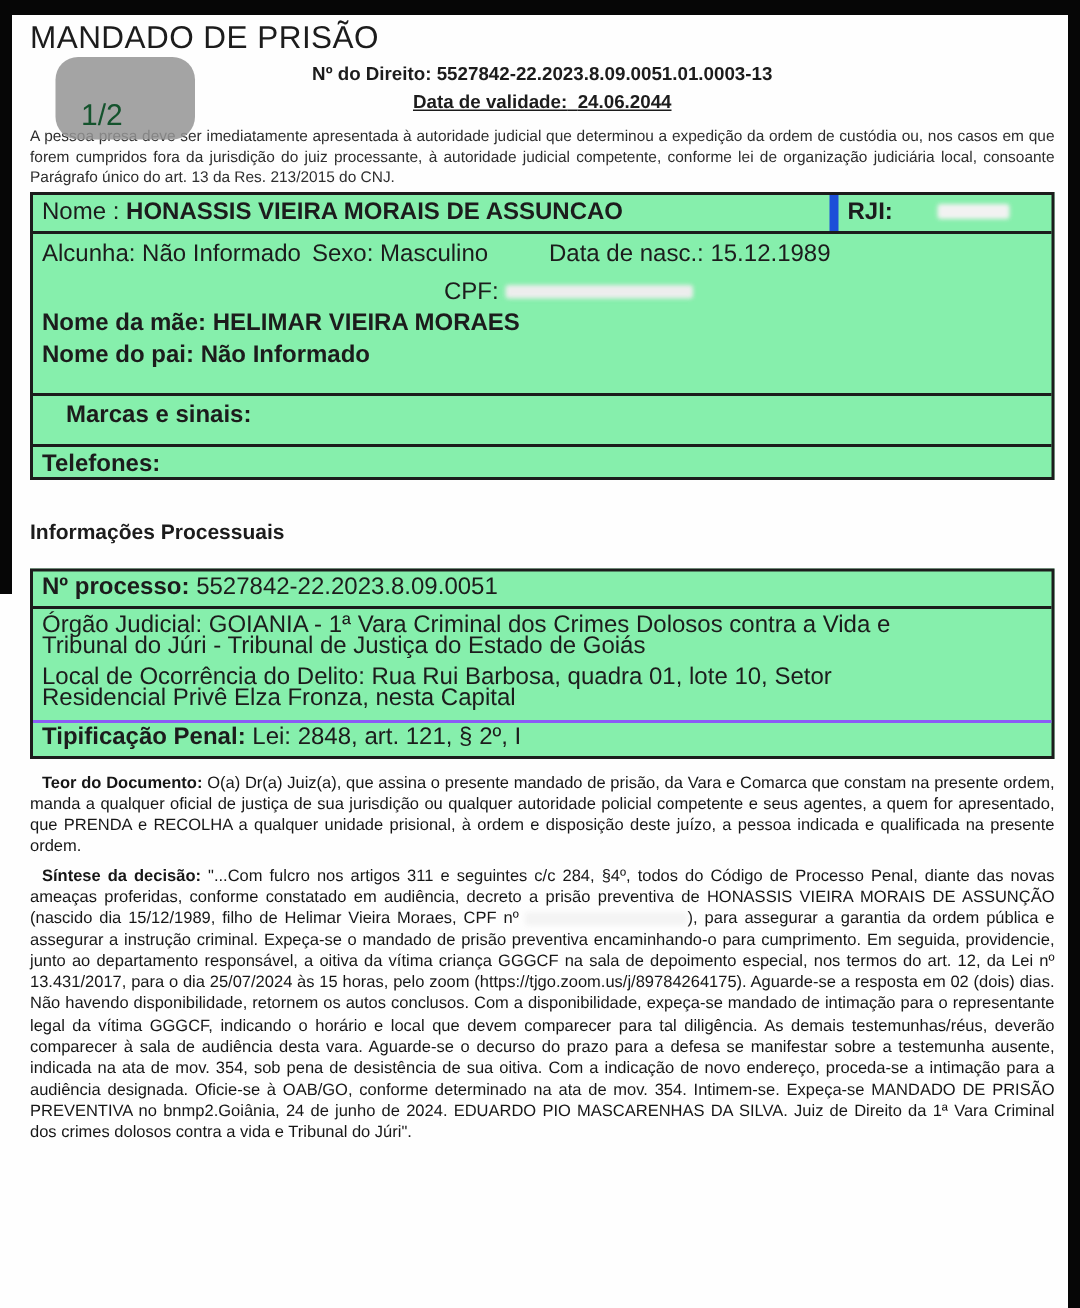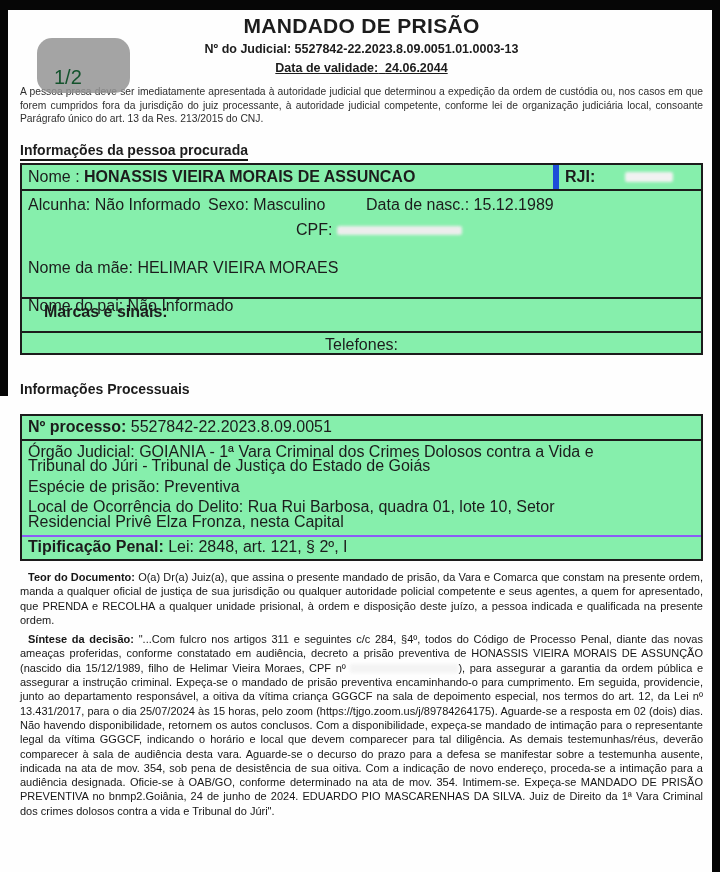--- a/index.html
+++ b/index.html
@@ -14,21 +14,21 @@
   .page{width:720px;height:872px;position:relative;background:#fefefe;overflow:hidden;}
 
   
   .edge{background:#060606;position:absolute;z-index:6;}
   .edge-top{top:0;left:0;width:720px;height:10px;}
   .edge-left{top:0;left:0;width:8px;height:396px;}
   .edge-right{top:0;right:0;width:8px;height:872px;}
 
   .content{padding:14px 17px 0 20px;position:relative;z-index:1;}
 
-  .doc-title{text-align:center;font-weight:bold;font-size:21px;letter-spacing:.3px;line-height:24px;}
+  .doc-title{text-align:left;font-weight:normal;font-size:21px;letter-spacing:.3px;line-height:24px;}
   .doc-sub{text-align:center;font-size:12.5px;font-weight:bold;margin-top:4px;}
   .doc-validity{text-align:center;font-size:12.5px;font-weight:bold;margin-top:5px;}
   .underline{text-decoration:underline;}
 
   .badge{
     position:absolute;left:37px;top:38px;width:93px;height:55px;
     border-radius:15px;z-index:5;
     display:flex;align-items:flex-end;
     padding:0 0 5px 17px;box-sizing:border-box;
     color:#ffffff;font-size:20px;line-height:22px;
@@ -49,23 +49,23 @@
   .b{font-weight:bold;}
 
   
   .r-name{display:flex;border-bottom:2px solid #1c1c1c;}
   .cell-name{flex:1;padding:3px 6px;}
   .cell-rji{width:148px;border-left:6px solid #1d4ed8;padding:3px 6px;box-sizing:border-box;}
   .r-details{padding:5px 6px 0 6px;height:106px;box-sizing:border-box;}
   .line3 .w1{display:inline-block;width:180px;}
   .line3 .w2{display:inline-block;width:158px;}
   .cpf-line{margin:7px 0 0 268px;}
-  .mae-line,.pai-line{margin-top:20px;}
+  .mae-line,.pai-line{margin-top:3px;font-weight:bold;}
   .r-marcas{border-top:2px solid #1c1c1c;height:24px;padding:4px 22px;font-weight:bold;box-sizing:content-box;}
-  .r-tel{border-top:2px solid #1c1c1c;height:14px;padding:3px 6px;font-weight:normal;text-align:center;}
+  .r-tel{border-top:2px solid #1c1c1c;height:14px;padding:3px 6px;font-weight:bold;}
 
   
   .rowA{border-bottom:2px solid #1c1c1c;padding:2px 6px 3px;}
   .rowB{padding:4px 70px 0 6px;}
   .rowB p{margin:0 0 6px 0;line-height:14.5px;}
   .rowC{border-top:2px solid #8b5cf6;padding:1px 6px 3px;}
 
   .body-par{
     font-size:11px;line-height:14.3px;text-align:justify;
     margin:9px 0 0 0;text-indent:8px;color:#161616;
@@ -89,34 +89,33 @@
 
   <div class="badge" style="background: rgba(148, 148, 148, 0.85); color: #14532d;">
     <span>1/2</span>
   </div>
 
   <div class="content">
 
     <div class="doc-title">MANDADO DE PRISÃO</div>
 
     <div class="doc-sub">
-      <span>Nº do Judicial:</span>
+      <span>Nº do Direito:</span>
       <span>5527842-22.2023.8.09.0051.01.0003-13</span>
     </div>
 
     <div class="doc-validity">
       <span class="underline">
         <span>Data de validade:</span>&nbsp;
         <span>24.06.2044</span>
       </span>
     </div>
 
     <p class="intro">A pessoa presa deve ser imediatamente apresentada à autoridade judicial que determinou a expedição da ordem de custódia ou, nos casos em que forem cumpridos fora da jurisdição do juiz processante, à autoridade judicial competente, conforme lei de organização judiciária local, consoante Parágrafo único do art. 13 da Res. 213/2015 do CNJ.</p>
 
-    <h2 class="sec">Informações da pessoa procurada</h2>
 
     <div class="tbl t1">
       <div class="r-name">
         <div class="cell-name">
           <span>Nome :</span>
           <span class="b">HONASSIS VIEIRA MORAIS DE ASSUNCAO</span>
         </div>
         <div class="cell-rji">
           <span class="b">RJI:</span><span class="redact redact-rji"></span>
         </div>
@@ -138,21 +137,20 @@
 
     <h2 class="sec sec2">Informações Processuais</h2>
 
     <div class="tbl t2">
       <div class="rowA">
         <span class="b">Nº processo:</span>
         <span>5527842-22.2023.8.09.0051</span>
       </div>
       <div class="rowB">
         <p>Órgão Judicial: GOIANIA - 1ª Vara Criminal dos Crimes Dolosos contra a Vida e Tribunal do Júri - Tribunal de Justiça do Estado de Goiás</p>
-        <p>Espécie de prisão: Preventiva</p>
         <p>Local de Ocorrência do Delito: Rua Rui Barbosa, quadra 01, lote 10, Setor Residencial Privê Elza Fronza, nesta Capital</p>
       </div>
       <div class="rowC">
         <span class="b">Tipificação Penal:</span>
         <span>Lei: 2848, art. 121, § 2º, I</span>
       </div>
     </div>
 
     <p class="body-par">
       <span class="b">Teor do Documento:</span>

